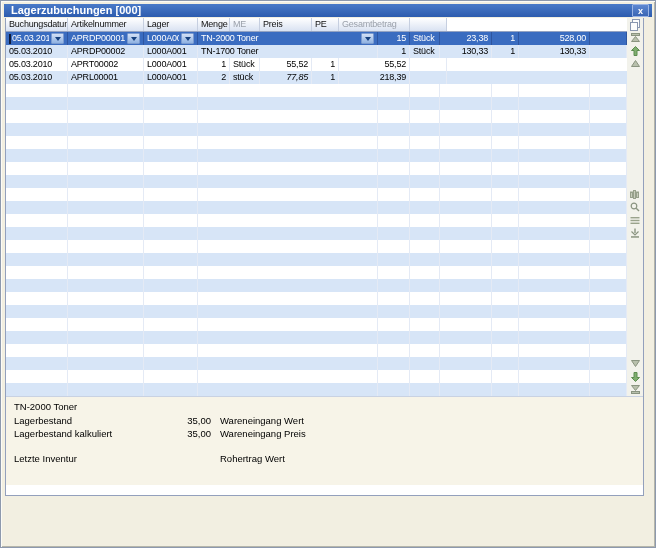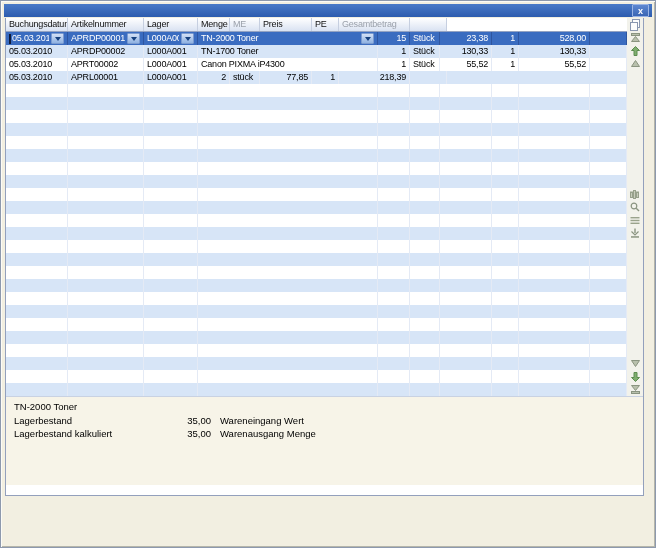--- a/index.html
+++ b/index.html
@@ -79,20 +79,21 @@
   .sa  { position:absolute; left:92px;  width:54px; text-align:right; }
   .sb  { position:absolute; left:150px; width:55px; text-align:right; }
   .srl { position:absolute; left:214px; white-space:nowrap; }
 </style>
 </head>
 <body>
 
 <div class="window">
 
   <div class="titlebar">
+    <span class="title">Lagerzubuchungen [000]</span>
     <span class="closebtn">
       <span>x</span>
     </span>
   </div>
 
   <div class="content">
 
 
     <div class="grid-area">
       <div class="grid">
@@ -154,35 +155,34 @@
               <div class="cell" style="width: 30px;">Stück</div>
               <div class="cell r" style="width: 52px;">130,33</div>
               <div class="cell r" style="width: 27px;">1</div>
               <div class="cell r" style="width: 71px;">130,33</div>
               <div class="cell" style="width: 37px;"></div>
             </div>
             <div class="row">
               <div class="cell" style="width: 62px;">05.03.2010</div>
               <div class="cell" style="width: 76px;">APRT00002</div>
               <div class="cell" style="width: 54px;">L000A001</div>
-              <div class="cell" style="width: 180px;">Canon PIXMA iP4300</div>
               <div class="cell r" style="width: 32px;">1</div>
               <div class="cell" style="width: 30px;">Stück</div>
               <div class="cell r" style="width: 52px;">55,52</div>
               <div class="cell r" style="width: 27px;">1</div>
               <div class="cell r" style="width: 71px;">55,52</div>
               <div class="cell" style="width: 37px;"></div>
             </div>
             <div class="row tint">
               <div class="cell" style="width: 62px;">05.03.2010</div>
               <div class="cell" style="width: 76px;">APRL00001</div>
               <div class="cell" style="width: 54px;">L000A001</div>
               <div class="cell r" style="width: 32px;">2</div>
               <div class="cell" style="width: 30px;">stück</div>
-              <div class="cell r" style="width: 52px;">77,85</div>
+              <div class="cell r" style="width: 52px; font-style: italic;">77,85</div>
               <div class="cell r" style="width: 27px;">1</div>
               <div class="cell r" style="width: 71px;">218,39</div>
               <div class="cell" style="width: 37px;"></div>
             </div>
             <div class="row">
               <div class="cell" style="width: 62px;"></div>
               <div class="cell" style="width: 76px;"></div>
               <div class="cell" style="width: 54px;"></div>
               <div class="cell" style="width: 180px;"></div>
               <div class="cell r" style="width: 32px;"></div>
@@ -552,20 +552,26 @@
           <div class="sline">
             <span class="sl">Lagerbestand</span>
             <span class="sa"></span>
             <span class="sb">35,00</span>
             <span class="srl">Wareneingang Wert</span>
           </div>
           <div class="sline">
             <span class="sl">Lagerbestand kalkuliert</span>
             <span class="sa"></span>
             <span class="sb">35,00</span>
-            <span class="srl">Warenausgang Menge</span>
+            <span class="srl">Wareneingang Preis</span>
           </div>
           <div class="sline spacer"></div>
+          <div class="sline">
+            <span class="sl">Letzte Inventur</span>
+            <span class="sa"></span>
+            <span class="sb"></span>
+            <span class="srl">Rohertrag Wert</span>
+          </div>
         </div>
     </div>
 
   </div>
 </div>
 
 </body></html>

